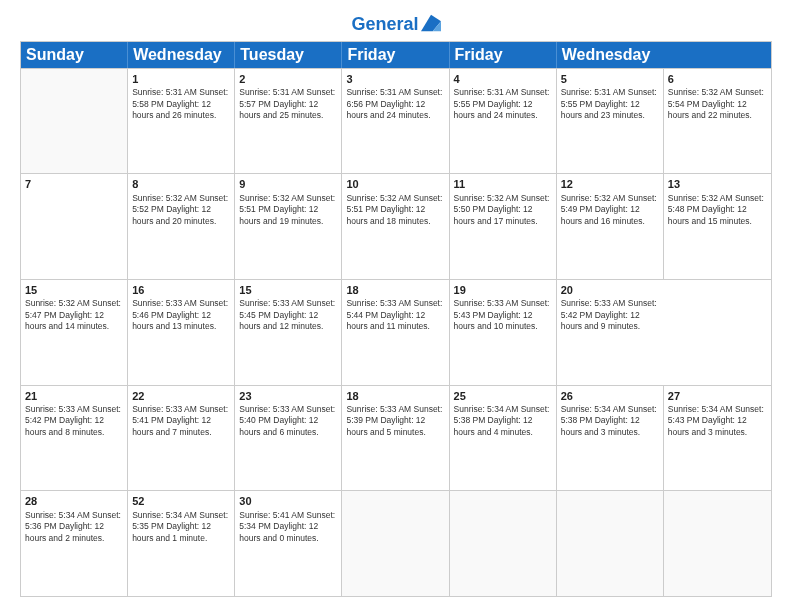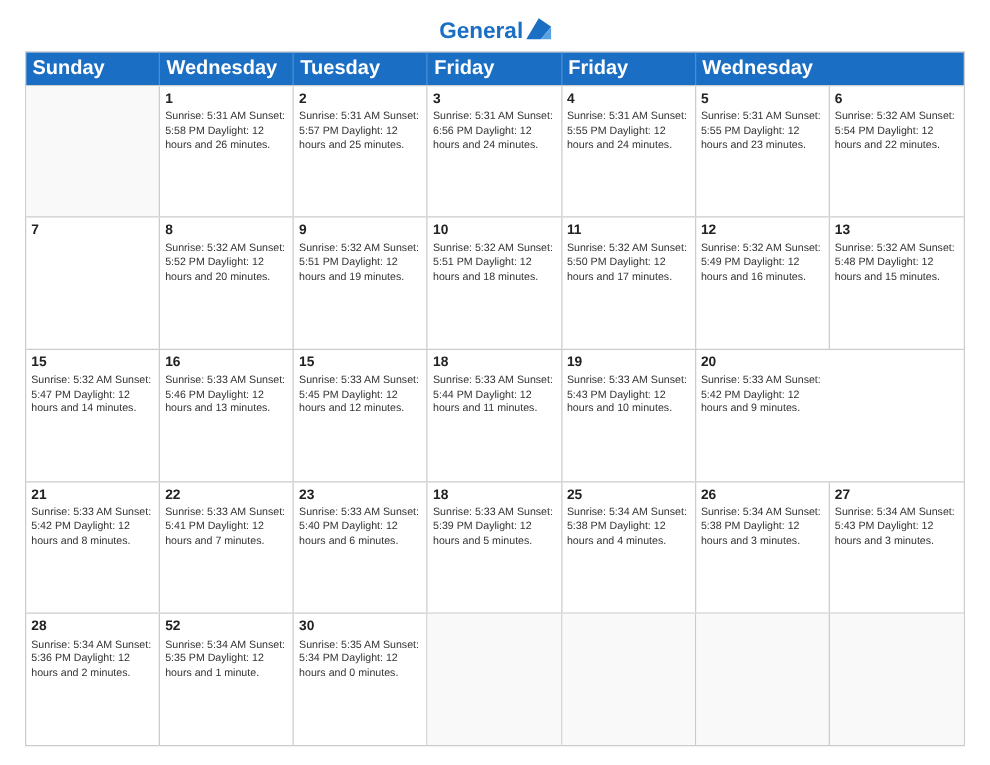--- a/index.html
+++ b/index.html
@@ -340,21 +340,21 @@
           </div>
           <div class="cal-cell">
             <span class="cell-date">52</span>
             <div class="cell-info">Sunrise: 5:34 AM
 Sunset: 5:35 PM
 Daylight: 12 hours
 and 1 minute.</div>
           </div>
           <div class="cal-cell">
             <span class="cell-date">30</span>
-            <div class="cell-info">Sunrise: 5:35 AM
+            <div class="cell-info">Sunrise: 5:41 AM
 Sunset: 5:34 PM
 Daylight: 12 hours
 and 0 minutes.</div>
           </div>
           <div class="cal-cell empty"></div>
           <div class="cal-cell empty"></div>
           <div class="cal-cell empty"></div>
           <div class="cal-cell empty"></div>
         </div>
       </div>

